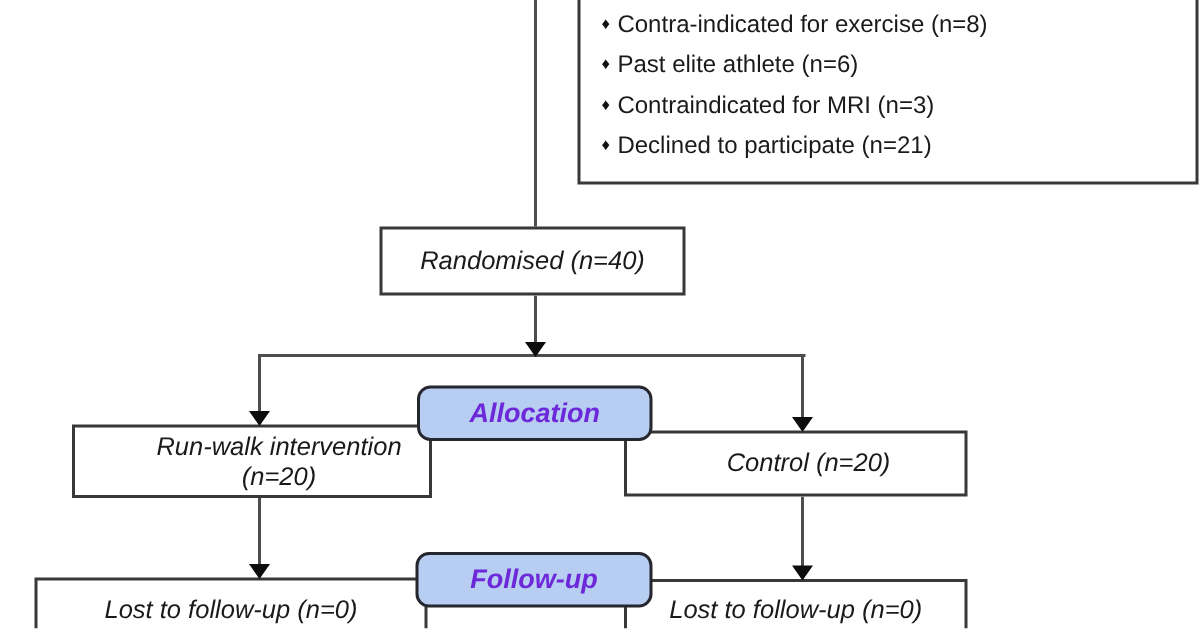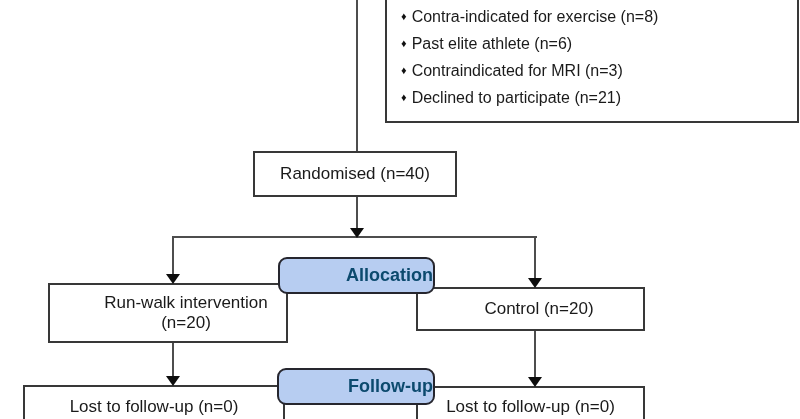--- a/index.html
+++ b/index.html
@@ -16,43 +16,45 @@
   .box {
     position: absolute;
     background: #ffffff;
     border: 2px solid var(--box-border, #383838);
     display: flex;
     align-items: center;
     justify-content: center;
     font-size: 17px;
     z-index: 2;
     text-align: center;
+    font-style: italic;
   }
   .vline { position: absolute; width: 2px; background: var(--line, #4d4d4d); z-index: 1; }
   .hline { position: absolute; height: 2px; background: var(--line, #4d4d4d); z-index: 1; }
   .arrowhead {
     position: absolute;
     width: 0; height: 0;
     border-left: 7px solid transparent;
     border-right: 7px solid transparent;
     border-top: 10px solid #0d0d0d;
     z-index: 3;
   }
   .banner {
     position: absolute;
     background: var(--banner-fill, #b7cdf1);
     border: 2px solid var(--banner-border, #26262e);
     border-radius: 9px;
     display: flex;
     align-items: center;
-    justify-content: flex-end;
+    justify-content: center;
     font-weight: bold;
     font-size: 18px;
-    color: #0c4a6e;
+    color: #6d28d9;
     z-index: 5;
+    font-style: italic;
   }
   .exclusions {
     position: absolute;
     left: 385px; top: -14px;
     width: 414px; height: 137px;
     border: 2px solid var(--box-border, #383838);
     background: #ffffff;
     padding: 15px 8px 0 14px;
     z-index: 2;
   }
@@ -70,21 +72,21 @@
   .line-top        { left: 356px; top: 0;     height: 152px; }
   .box-randomised  { left: 253px; top: 151px; width: 204px; height: 46px; }
   .line-mid-drop   { left: 356px; top: 197px; height: 33px; }
   .arrow-mid       { left: 350px; top: 228px; }
   .line-split      { left: 172px; top: 236px; width: 365px; }
   .line-left-drop  { left: 172px; top: 237px; height: 38px; }
   .arrow-left      { left: 166px; top: 274px; }
   .line-right-drop { left: 534px; top: 237px; height: 42px; }
   .arrow-right     { left: 528px; top: 278px; }
   .banner-alloc    { left: 278px; top: 257px; width: 157px; height: 37px; }
-  .box-runwalk     { left: 48px;  top: 283px; width: 240px; height: 60px; padding-left: 36px; }
+  .box-runwalk     { left: 48px;  top: 283px; width: 240px; height: 49px; padding-left: 36px; }
   .box-control     { left: 416px; top: 287px; width: 229px; height: 44px; padding-left: 17px; }
   .line-left-fu    { left: 172px; top: 328px; height: 49px; }
   .arrow-left-fu   { left: 166px; top: 376px; }
   .line-right-fu   { left: 534px; top: 331px; height: 47px; }
   .arrow-right-fu  { left: 528px; top: 377px; }
   .banner-fu       { left: 277px; top: 368px; width: 158px; height: 37px; }
   .box-lost-left   { left: 23px;  top: 385px; width: 262px; height: 48px; align-items: flex-start; padding-top: 10px; }
   .box-lost-right  { left: 416px; top: 386px; width: 229px; height: 48px; align-items: flex-start; padding-top: 9px; }
 </style>
 </head>

